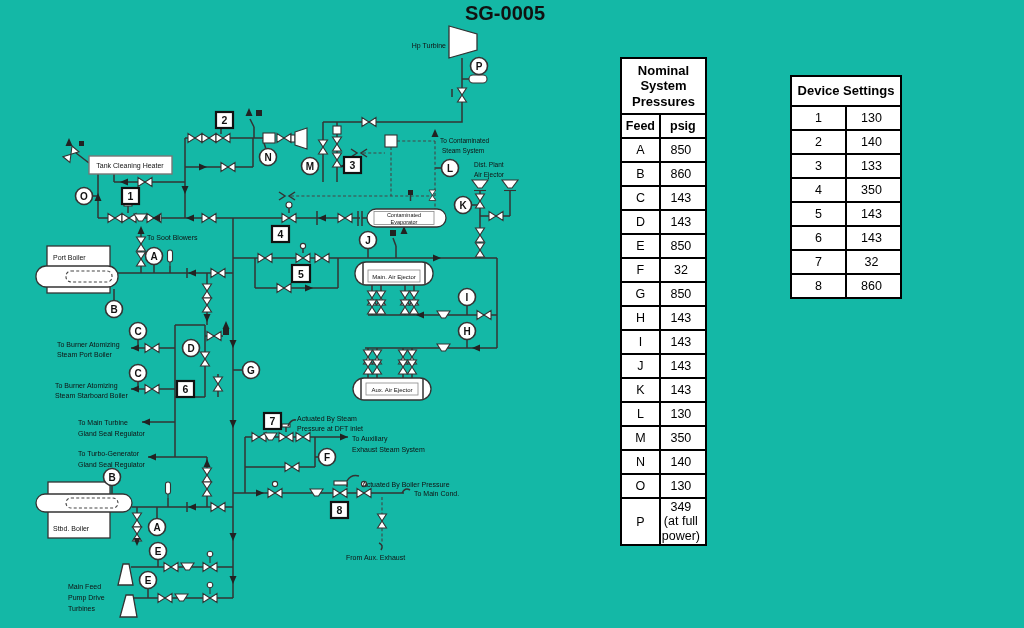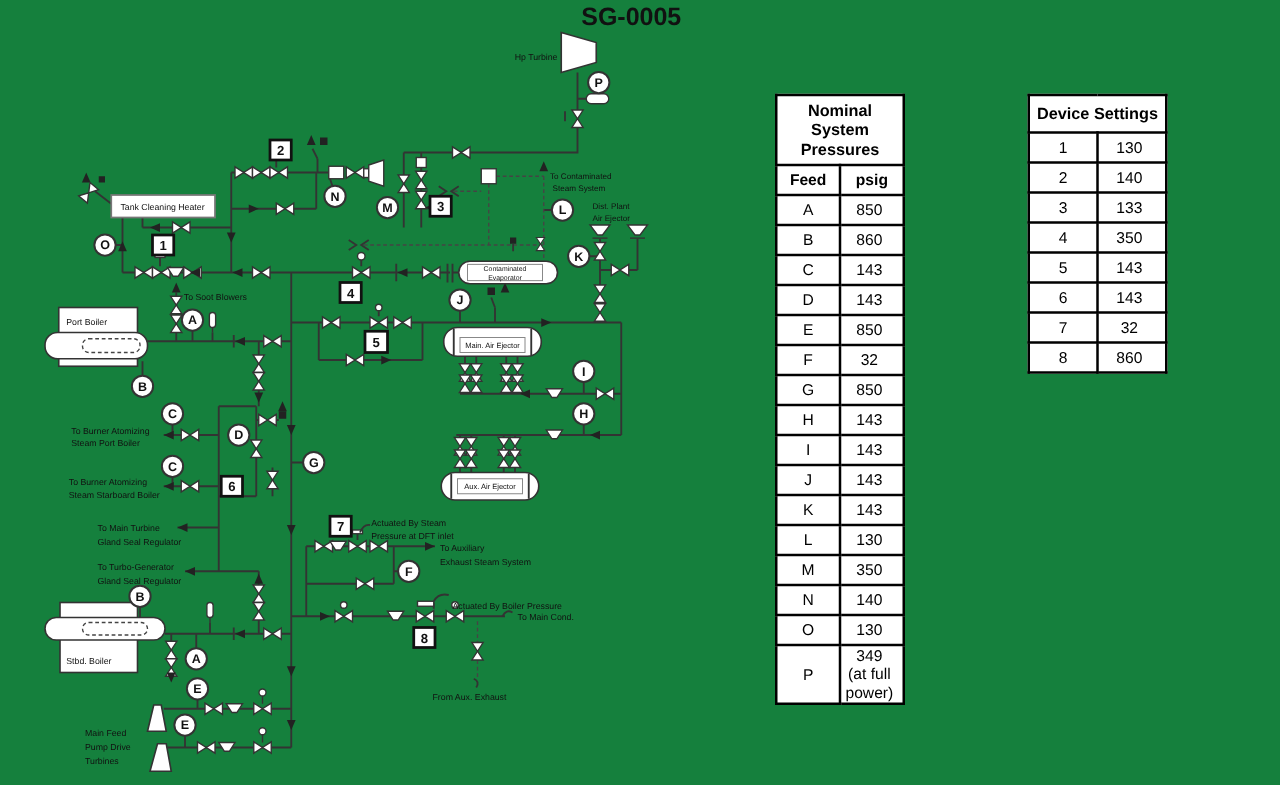--- a/index.html
+++ b/index.html
@@ -1,16 +1,16 @@
 <!DOCTYPE html>
 <html><head>
 <meta charset="utf-8">
 <style>
   html,body{margin:0;padding:0;background:#fff;}
-  #stage{position:relative;width:1024px;height:628px;background:#15803d;overflow:hidden;
+  #stage{position:relative;width:1024px;height:628px;background:#14b8a6;overflow:hidden;
          font-family:"Liberation Sans",sans-serif;color:#000;text-decoration:underline;}
   #diagram{position:absolute;left:0;top:0;}
   svg text{fill:#111;font-family:"Liberation Sans",sans-serif;}
   .t7{font-size:7px;}
   .t65{font-size:6.5px;}
   .t6{font-size:6px;}
   .t55{font-size:5.5px;}
   .glt{font-size:10px;font-weight:bold;}
   .num{font-size:10.5px;font-weight:bold;}
   .ttl{font-size:20px;font-weight:bold;}
@@ -20,25 +20,25 @@
   .fil{fill:#222;stroke:none;}
   .ves{stroke:#333;stroke-width:1.3;fill:#fff;}
   .tag{stroke:#111;stroke-width:2.2;fill:#fff;}
   .gc{stroke:#333;stroke-width:1.6;fill:#fff;}
   .tbl{position:absolute;border-collapse:collapse;background:#fff;}
   .tbl td,.tbl th{border:2px solid #000;font-size:12.5px;vertical-align:middle;}
   .tbl .cap{font-weight:bold;text-align:center;font-size:13px;line-height:1.18;padding:4px 2px;}
   .tbl .hd{font-weight:bold;text-align:center;height:24px;}
   .tbl .lc{text-align:center;}
   .tbl .rc{text-align:center;padding-right:5px;line-height:1.15;}
-  #tbl-nominal{left:620px;top:75px;width:104px;}
+  #tbl-nominal{left:620px;top:57px;width:87px;}
   #tbl-nominal .cap{width:72px;}
   #tbl-nominal td{height:20px;}
   #tbl-nominal .lc{width:47px;}
-  #tbl-device{left:790px;top:75px;width:112px;margin-left:32px;}
+  #tbl-device{left:790px;top:75px;width:112px;}
   #tbl-device .cap{width:62px;}
   #tbl-device td{height:20px;}
   #tbl-device .lc{width:51px;}
 </style>
 </head>
 <body>
 
 <div id="stage">
 
 <svg id="diagram" width="1024" height="628" viewBox="0 0 1024 628">

